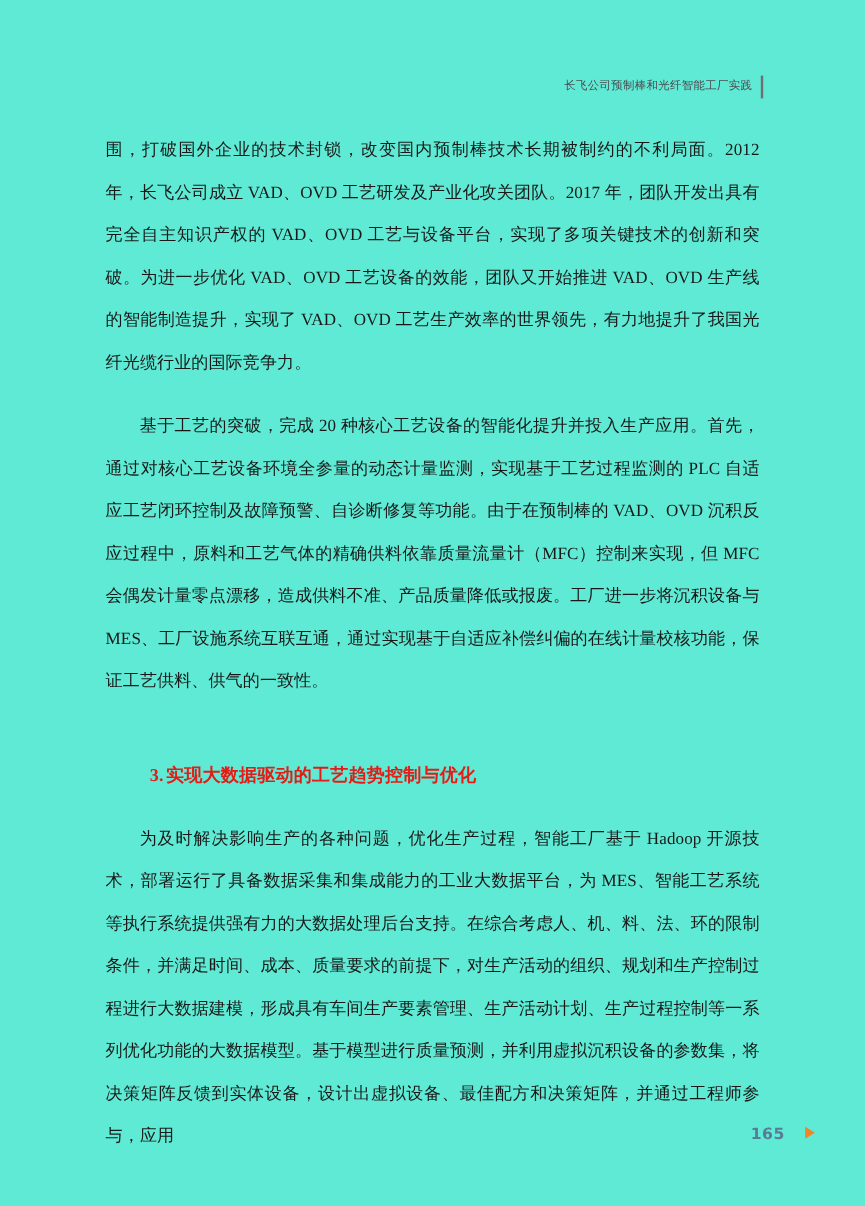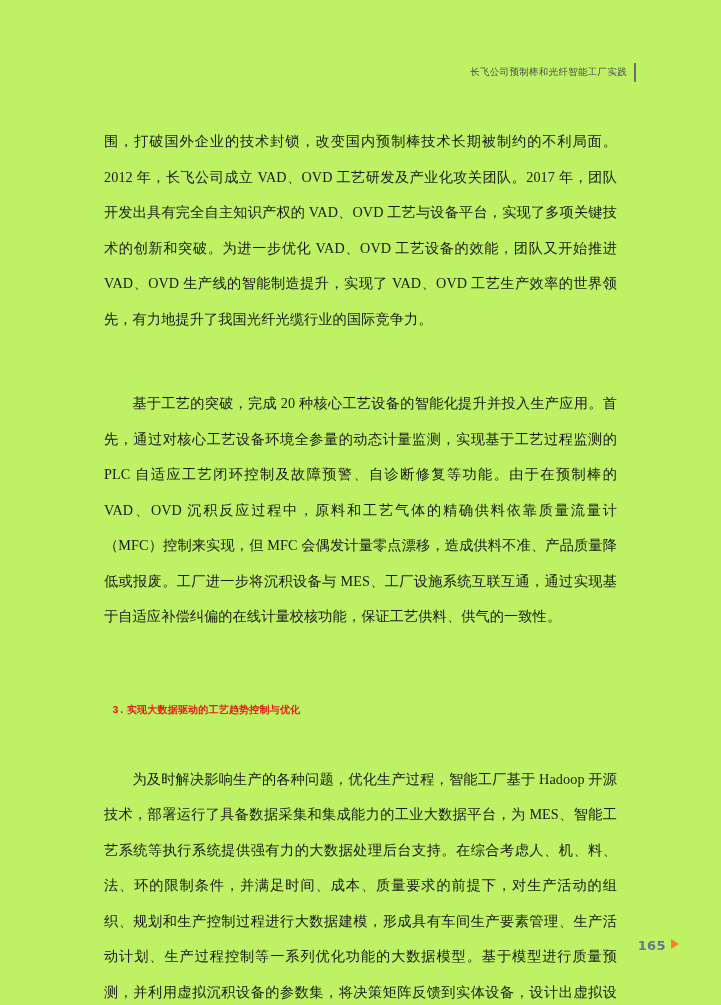--- a/index.html
+++ b/index.html
@@ -4,21 +4,21 @@
 <style>
   html, body {
     margin: 0;
     padding: 0;
     background: #ffffff;
   }
   .page {
     position: relative;
     width: 721px;
     height: 1005px;
-    background: #bef264;
+    background: #5eead4;
     overflow: hidden;
     font-family: "Liberation Serif", "DejaVu Serif", serif;
   }
 
   
   .running-header {
     position: absolute;
     top: 62px;
     right: 85px;
     display: flex;
@@ -43,60 +43,60 @@
 
   
   .content {
     position: absolute;
     left: 88px;
     top: 108px;
     width: 545px;
   }
 
   p.para {
-    margin: 16px;
+    margin: 0;
     font-size: 14.2px;
     line-height: 35.5px;
     color: #191919;
     text-align: justify;
     text-justify: inter-ideograph;
     letter-spacing: 0.1px;
     text-indent: 0;
   }
   p.para.indent {
     text-indent: 2em;
   }
   .para-gap {
     height: 17px;
   }
 
   
   .section-heading {
     margin: 0;
     padding-left: 2.45em;
-    font-family: Liberation Mono, monospace;
-    font-size: 10px;
+    font-family: Liberation Serif, serif;
+    font-size: 15px;
     font-weight: bold;
     line-height: 26px;
     color: #e31c17;
     letter-spacing: 0.2px;
   }
   .section-heading .sec-num {
     margin-right: 2px;
   }
   .heading-gap-top { height: 30px; }
   .heading-gap-bottom { height: 22px; }
 
   
   .folio {
     position: absolute;
     right: 42px;
     bottom: 52px;
     display: flex;
-    gap: 4px;
+    gap: 16px;
   }
   .folio-number {
     font-family: "DejaVu Sans", "Liberation Sans", sans-serif;
     font-size: 13px;
     font-weight: bold;
     color: #5a7a96;
     letter-spacing: 0.4px;
   }
   .folio-arrow {
     display: block;

